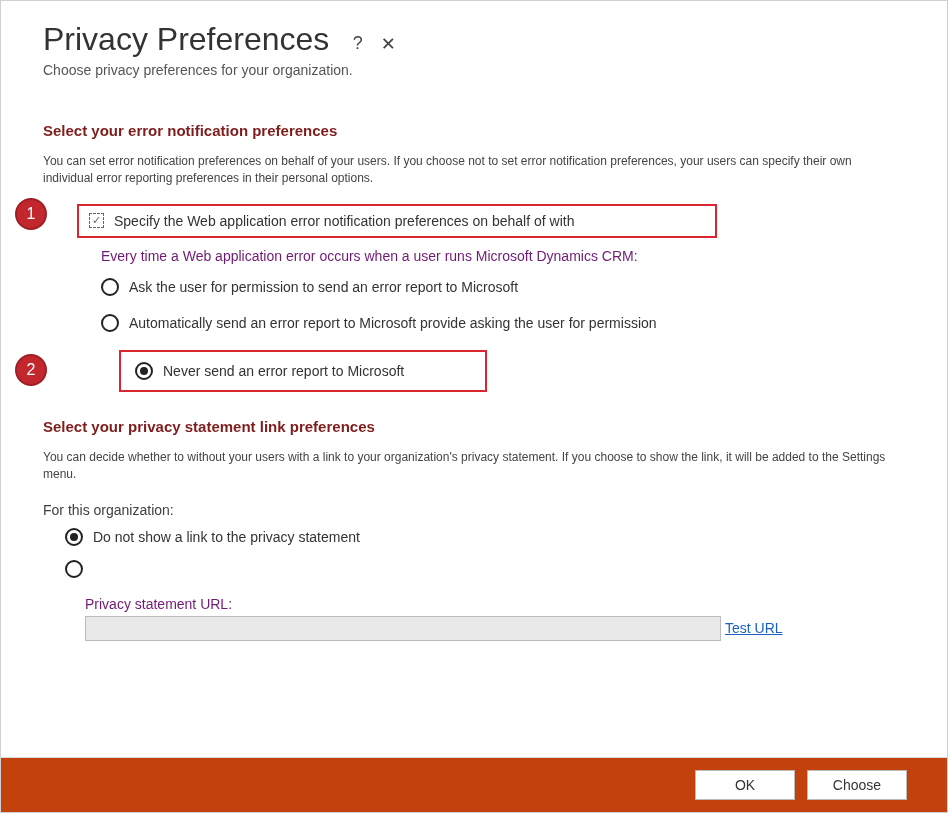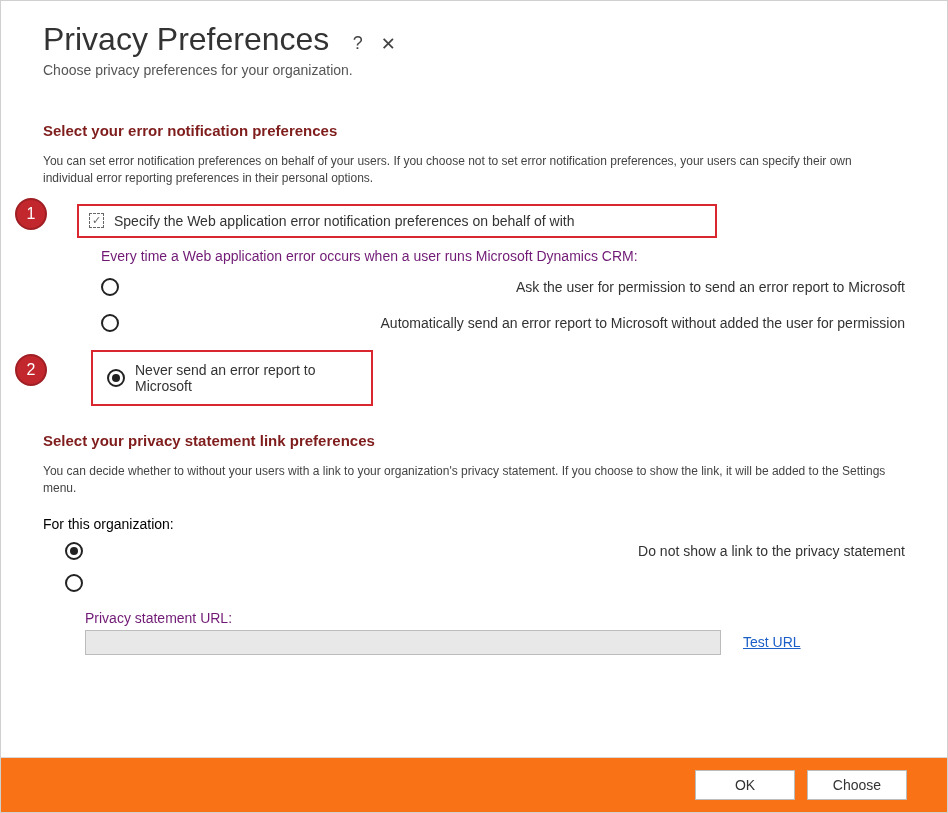--- a/index.html
+++ b/index.html
@@ -48,55 +48,55 @@
     .checkbox-row { display: flex; align-items: center; gap: 10px; padding: 7px 10px; width: 640px; }
     .checkbox {
       width: 15px; height: 15px; border: 1px dashed #666;
       display: inline-flex; align-items: center; justify-content: center;
       font-size: 11px; color: #666;
     }
 
     .sub-indent { margin-left: 58px; margin-top: 10px; }
     .sub-text { color: #701a75; font-size: 14px; margin-bottom: 14px; }
 
-    .radio-row { display: flex; align-items: center; gap: 10px; margin-bottom: 18px; justify-content: space-between; }
+    .radio-row { display: flex; align-items: center; gap: 10px; margin-bottom: 18px; }
     .radio-row-inbox { padding: 10px 14px 10px 14px; margin-bottom: 0; }
     .radio {
       width: 18px; height: 18px; border: 2px solid #222; border-radius: 50%;
       display: inline-flex; align-items: center; justify-content: center;
       flex-shrink: 0;
     }
     .radio.selected::after {
       content: ""; width: 8px; height: 8px; background: #222; border-radius: 50%;
     }
     .radio-label { font-size: 14px; color: #333; }
 
-    .radio-box2 { width: 282px; margin-left: 48px; }
+    .radio-box2 { width: 368px; margin-left: 76px; }
 
     .section2 { margin-top: 26px; }
-    .for-org { color: #000000; margin-top: 18px; margin-bottom: 10px; }
+    .for-org { color: #404040; margin-top: 18px; margin-bottom: 10px; }
     .org-indent { margin-left: 22px; }
 
     .url-row { margin-left: 42px; margin-top: 14px; display: flex; flex-direction: column; }
     .url-label { color: #701a75; font-size: 14px; margin-bottom: 4px; }
-    .url-input-row { display: flex; align-items: center; gap: 22px; }
+    .url-input-row { display: flex; align-items: center; gap: 4px; }
     .url-input {
       width: 636px; height: 25px;
       background: #e8e8e8; border: 1px solid #bcbcbc;
       font-size: 14px; padding: 2px 6px;
     }
     .test-link { color: #1a5fc7; text-decoration: underline; font-size: 14px; cursor: pointer; }
 
     .footer {
       position: absolute;
       bottom: 0; left: 0; right: 0;
       border-top: 1px solid #d8d8d8;
       padding: 12px 40px;
       display: flex; justify-content: flex-end; gap: 12px;
-      background: #f97316;
+      background: #c2410c;
     }
     .btn {
       min-width: 100px; height: 30px;
       border: 1px solid #bcbcbc; background: #fff;
       font-size: 14px; color: #333; cursor: pointer;
       font-family: inherit;
     }
   </style>
 </head>
 <body>
@@ -125,21 +125,21 @@
   </div>
 
   <div class="sub-indent">
     <div class="sub-text">Every time a Web application error occurs when a user runs Microsoft Dynamics CRM:</div>
     <div class="radio-row">
       <span class="radio"></span>
       <span class="radio-label">Ask the user for permission to send an error report to Microsoft</span>
     </div>
     <div class="radio-row">
       <span class="radio"></span>
-      <span class="radio-label">Automatically send an error report to Microsoft without added the user for permission</span>
+      <span class="radio-label">Automatically send an error report to Microsoft provide asking the user for permission</span>
     </div>
   </div>
 
   <div class="callout">
     <div class="badge badge2">2</div>
     <div class="red-box radio-box2">
       <div class="radio-row radio-row-inbox">
         <span class="radio selected"></span>
         <span class="radio-label">Never send an error report to Microsoft</span>
       </div>

